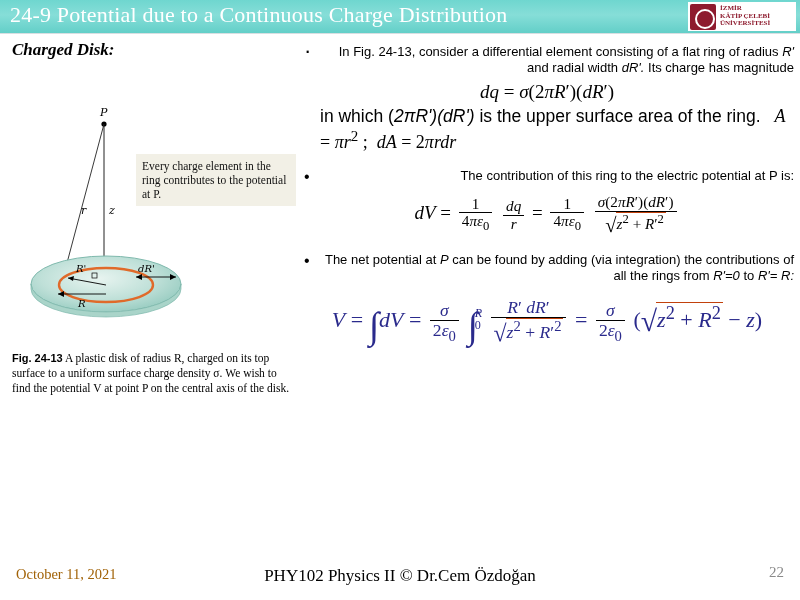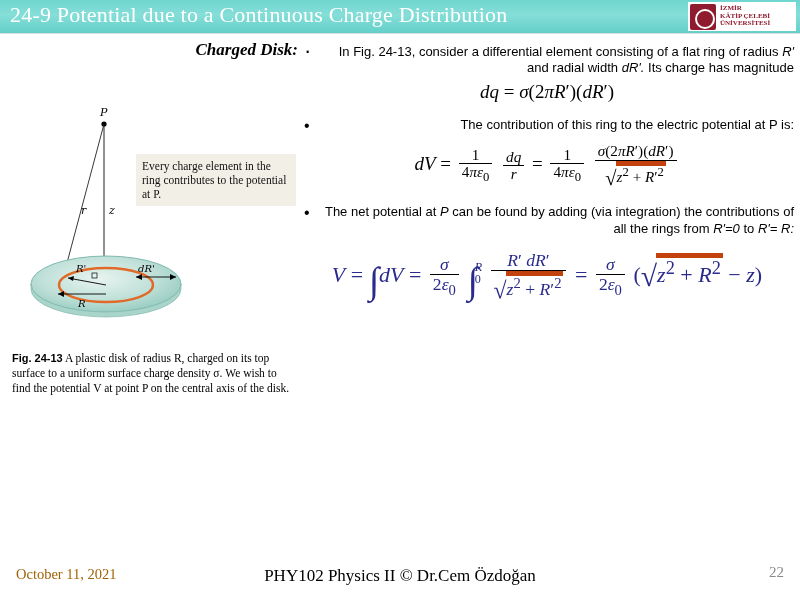--- a/index.html
+++ b/index.html
@@ -76,21 +76,20 @@
     top: 40px;
     width: 290px;
   }
   .charged-disk-label {
     font-family: "Liberation Serif", serif;
     font-style: italic;
     font-weight: bold;
     font-size: 17px;
     color: #000000;
     margin-left: 4px;
-    text-align: right;
   }
   .figure-wrap {
     position: relative;
     width: 290px;
     height: 285px;
     margin-top: 6px;
   }
   .callout {
     position: absolute;
     left: 128px;
@@ -178,21 +177,21 @@
     vertical-align: middle;
     text-align: center;
     font-size: 0.80em;
     line-height: 1.08;
     margin: 0 3px;
   }
   .frac .num { display: block; padding: 0 3px; }
   .frac .den { display: block; border-top: 1px solid #000; padding: 0 3px; }
   .sqrt {
     display: inline-block;
-    border-top: 5px solid #c2410c;
+    border-top: 1px solid #c2410c;
     padding: 0 2px 0 1px;
     margin-left: -1px;
   }
   .radic { font-size: 1.35em; vertical-align: -0.12em; }
   .intg {
     font-size: 1.7em;
     vertical-align: -0.28em;
     font-family: "Liberation Serif", serif;
   }
   .lim {
@@ -304,20 +303,24 @@
 <div class="right-col">
 
   <div class="bullet small-dot">
     <span>In Fig. 24-13, consider a differential element consisting of a flat ring of radius </span><i>R'</i><span> and radial width </span><i>dR'.</i><span> Its charge has magnitude</span>
   </div>
 
   <div class="eq eq-dq">
     <i>dq</i> = <i>σ</i>(2<i>πR</i>′)(<i>dR</i>′)
   </div>
 
+  <div class="cont-text">
+    <span>in which (</span><i>2πR')(dR')</i><span> is the upper surface area of the ring.</span>
+    <span class="inline-eq">&nbsp;&nbsp;<i>A</i> = <i>πr</i><sup>2</sup> ; &nbsp;<i>dA</i> = 2<i>πrdr</i></span>
+  </div>
 
   <div class="bullet" style="margin-top:14px;">
     <span>The contribution of this ring to the electric potential at P is:</span>
   </div>
 
   <div class="eq-dv">
     <i>dV</i> =
     <span class="frac"><span class="num">1</span><span class="den">4<i>πε</i><sub>0</sub></span></span>
     <span class="frac"><span class="num"><i>dq</i></span><span class="den"><i>r</i></span></span>
     =

